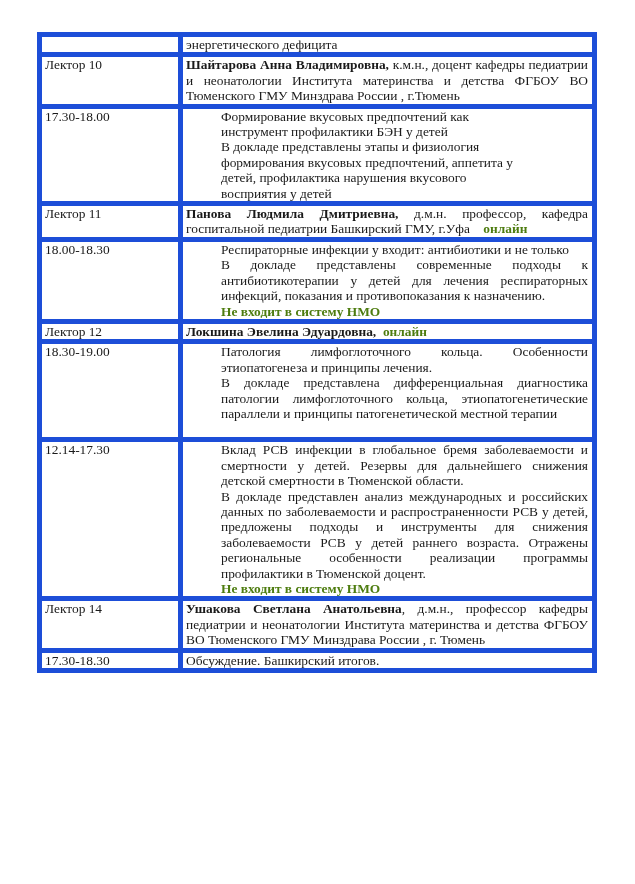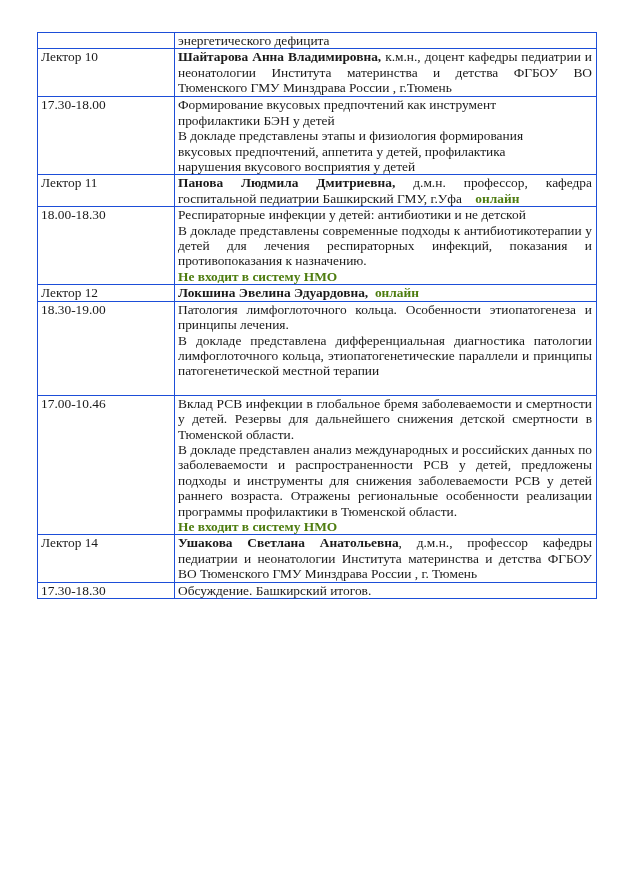--- a/index.html
+++ b/index.html
@@ -3,26 +3,26 @@
   <meta charset="utf-8">
   <style>
     html, body { margin: 0; padding: 0; background: #ffffff; }
     body { width: 635px; height: 884px; position: relative; overflow: hidden; }
     .page { position: absolute; left: 0; top: 0; width: 635px; height: 884px; background: #fff; }
     table.program {
       position: absolute; left: 37px; top: 32px; width: 560px;
       border-collapse: collapse;
       font-family: "Liberation Serif", serif; font-size: 13.4px; line-height: 15.4px; color: #1a1a1a;
     }
-    table.program td { border: 1px solid #1d4ed8; vertical-align: top; padding: 0 4px 0 3px; }
+    table.program td { border: 5px solid #1d4ed8; vertical-align: top; padding: 0 4px 0 3px; }
     td.left { width: 93px; margin-left: 11px; }
     td.right { text-align: justify; }
     .b { font-weight: bold; }
     .red { color: #4d7c0f; font-weight: bold; }
-    .line { display: block; }
+    .line { display: block; margin-left: 35px; }
     .spacer { height: 16px; }
   </style>
 </head>
 <body>
 
 <div class="page">
   <table class="program">
     <tbody>
 
       <tr>
@@ -48,21 +48,21 @@
       <tr>
         <td class="left" style="padding-right:40px">Лектор 11</td>
         <td class="right">
           <span class="b">Панова Людмила Дмитриевна,</span><span> д.м.н. профессор, кафедра госпитальной педиатрии Башкирский ГМУ, г.Уфа</span>&nbsp;&nbsp;&nbsp;&nbsp;<span class="red">онлайн</span>
         </td>
       </tr>
 
       <tr>
         <td class="left">18.00-18.30</td>
         <td class="right">
-          <span class="line">Респираторные инфекции у детей: антибиотики и не детской</span>
+          <span class="line">Респираторные инфекции у входит: антибиотики и не только</span>
           <span class="line">В докладе представлены современные подходы к антибиотикотерапии у детей для лечения респираторных инфекций, показания и противопоказания к назначению.</span>
           <span class="line red">Не входит в систему НМО</span>
         </td>
       </tr>
 
       <tr>
         <td class="left">Лектор 12</td>
         <td class="right">
           <span class="b">Локшина Эвелина Эдуардовна,</span>&nbsp;&nbsp;<span class="red">онлайн</span>
         </td>
@@ -72,24 +72,24 @@
         <td class="left">18.30-19.00</td>
         <td class="right">
           <span class="line">Патология лимфоглоточного кольца. Особенности этиопатогенеза и принципы лечения.</span>
           <span class="line">В докладе представлена дифференциальная диагностика патологии лимфоглоточного кольца, этиопатогенетические параллели и принципы патогенетической местной терапии</span>
           <div class="spacer"></div>
         </td>
       </tr>
 
 
       <tr>
-        <td class="left">17.00-10.46</td>
+        <td class="left">12.14-17.30</td>
         <td class="right">
           <span class="line">Вклад РСВ инфекции в глобальное бремя заболеваемости и смертности у детей. Резервы для дальнейшего снижения детской смертности в Тюменской области.</span>
-          <span class="line">В докладе представлен анализ международных и российских данных по заболеваемости и распространенности РСВ у детей, предложены подходы и инструменты для снижения заболеваемости РСВ у детей раннего возраста. Отражены региональные особенности реализации программы профилактики в Тюменской области.</span>
+          <span class="line">В докладе представлен анализ международных и российских данных по заболеваемости и распространенности РСВ у детей, предложены подходы и инструменты для снижения заболеваемости РСВ у детей раннего возраста. Отражены региональные особенности реализации программы профилактики в Тюменской доцент.</span>
           <span class="line red">Не входит в систему НМО</span>
         </td>
       </tr>
 
       <tr>
         <td class="left">Лектор 14</td>
         <td class="right">
           <span class="b">Ушакова Светлана Анатольевна</span><span>, д.м.н., профессор кафедры педиатрии и неонатологии Института материнства и детства ФГБОУ ВО Тюменского ГМУ Минздрава России , г. Тюмень</span>
         </td>
       </tr>

